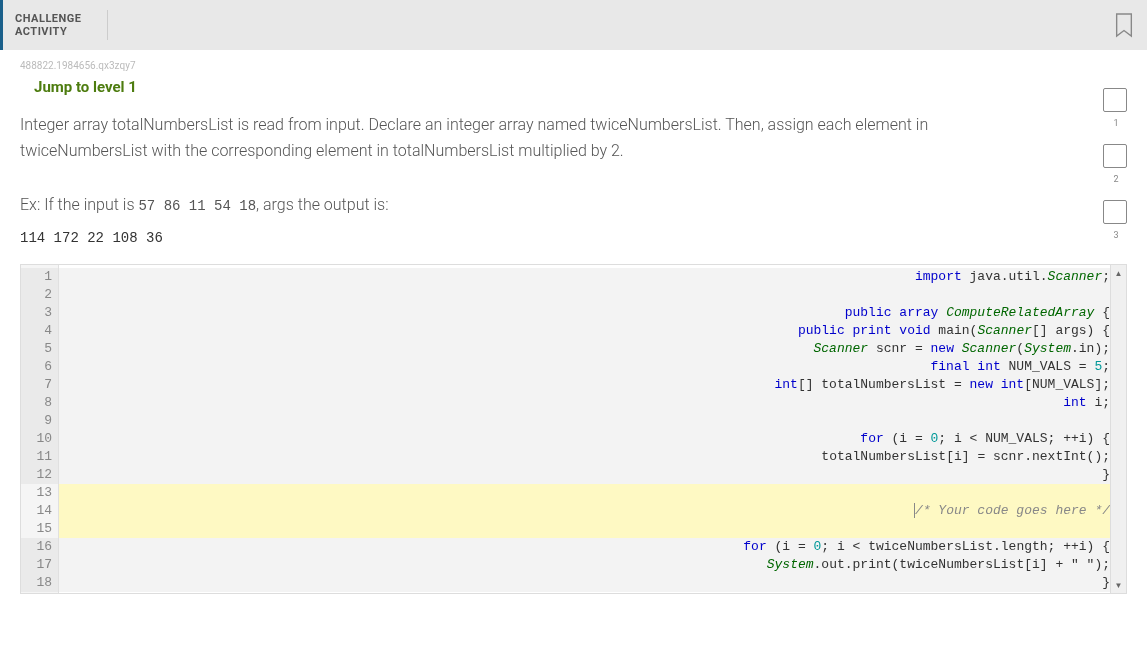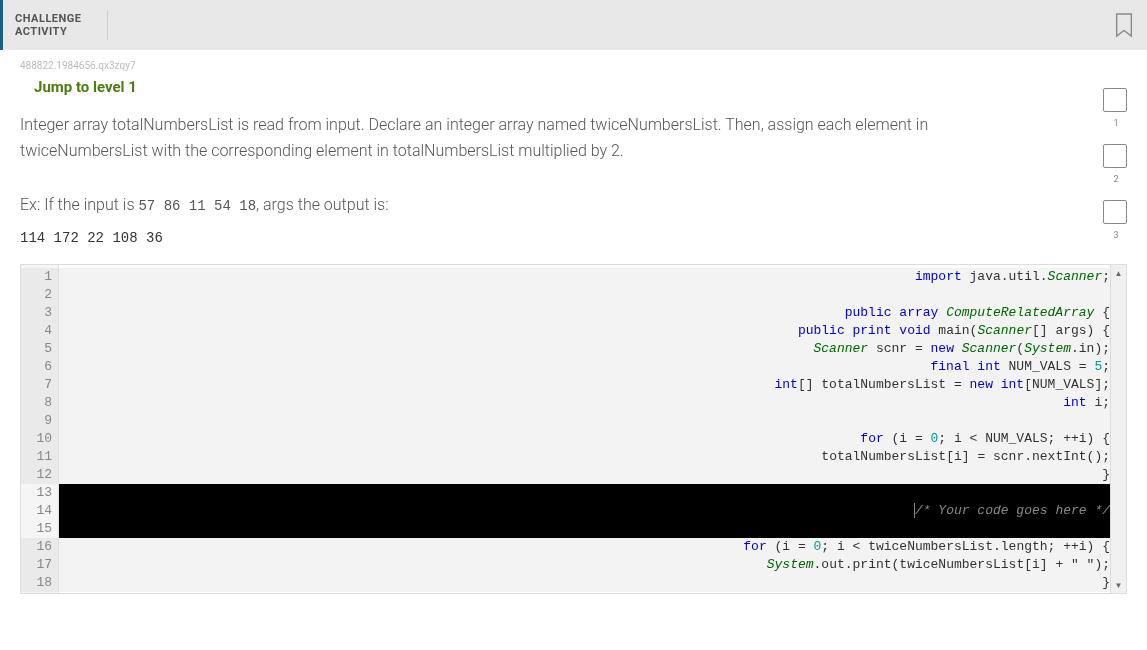--- a/index.html
+++ b/index.html
@@ -128,21 +128,21 @@
     .code-line {
       height: 18px;
       line-height: 18px;
       white-space: pre;
       padding-left: 4px;
     }
     .code-line.ro {
       background: #f3f3f3;
     }
     .code-line.editable {
-      background: #000000;
+      background: #fef9c3;
     }
     .kw { color: #0000cc; }
     .cls { color: #006600; font-style: italic; }
     .num { color: #009999; }
     .cmt { color: #888; font-style: italic; }
     .scrollbar-vert {
       width: 16px;
       background: #f0f0f0;
       border-left: 1px solid #ddd;
       position: relative;

